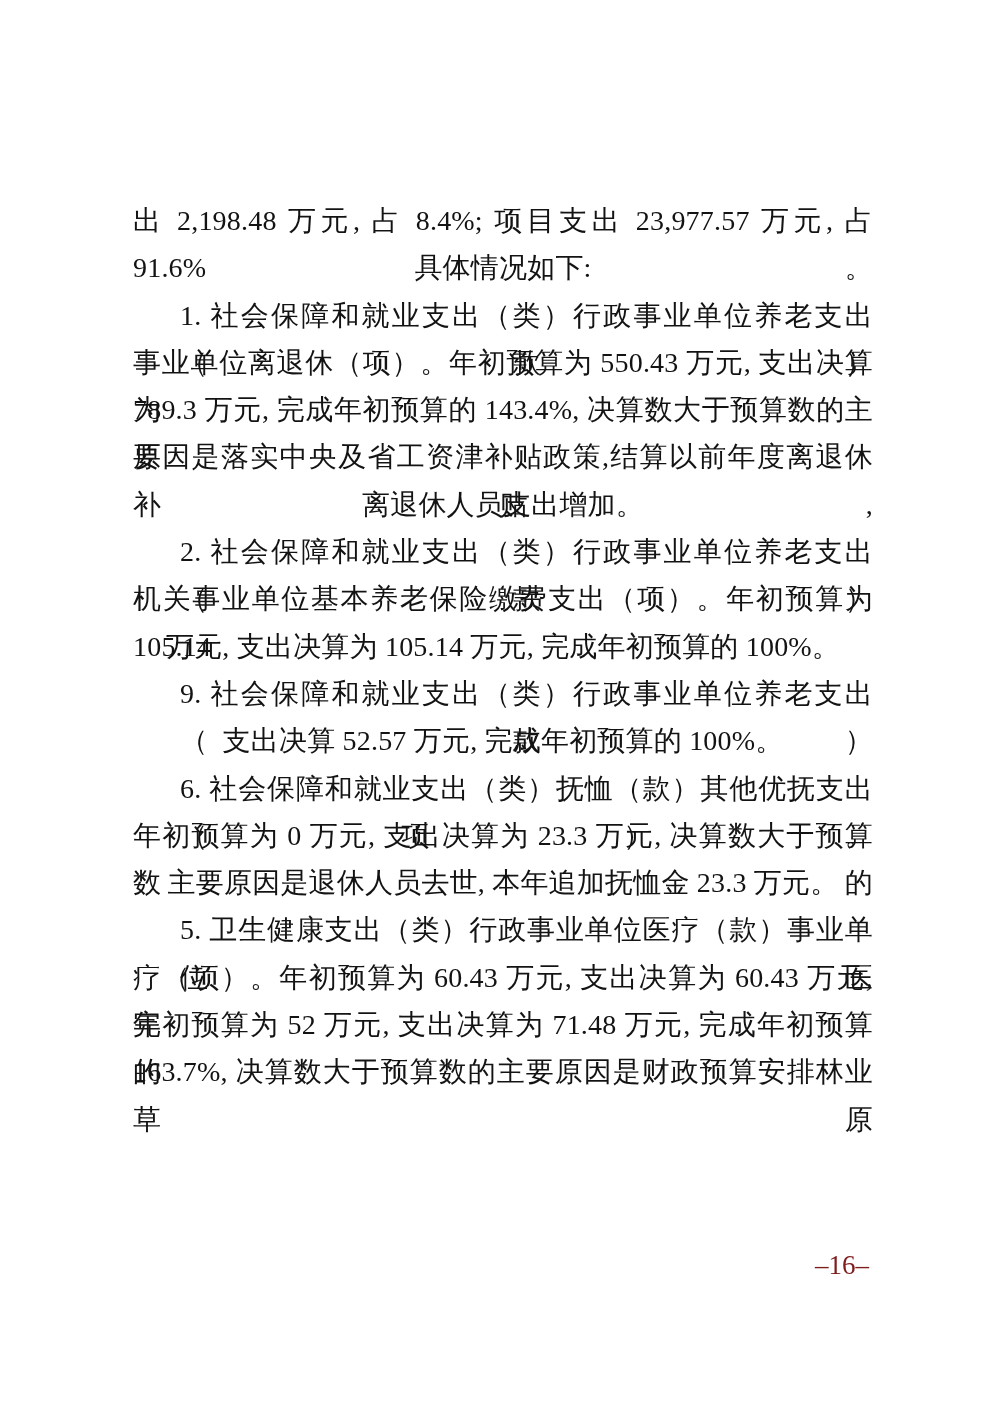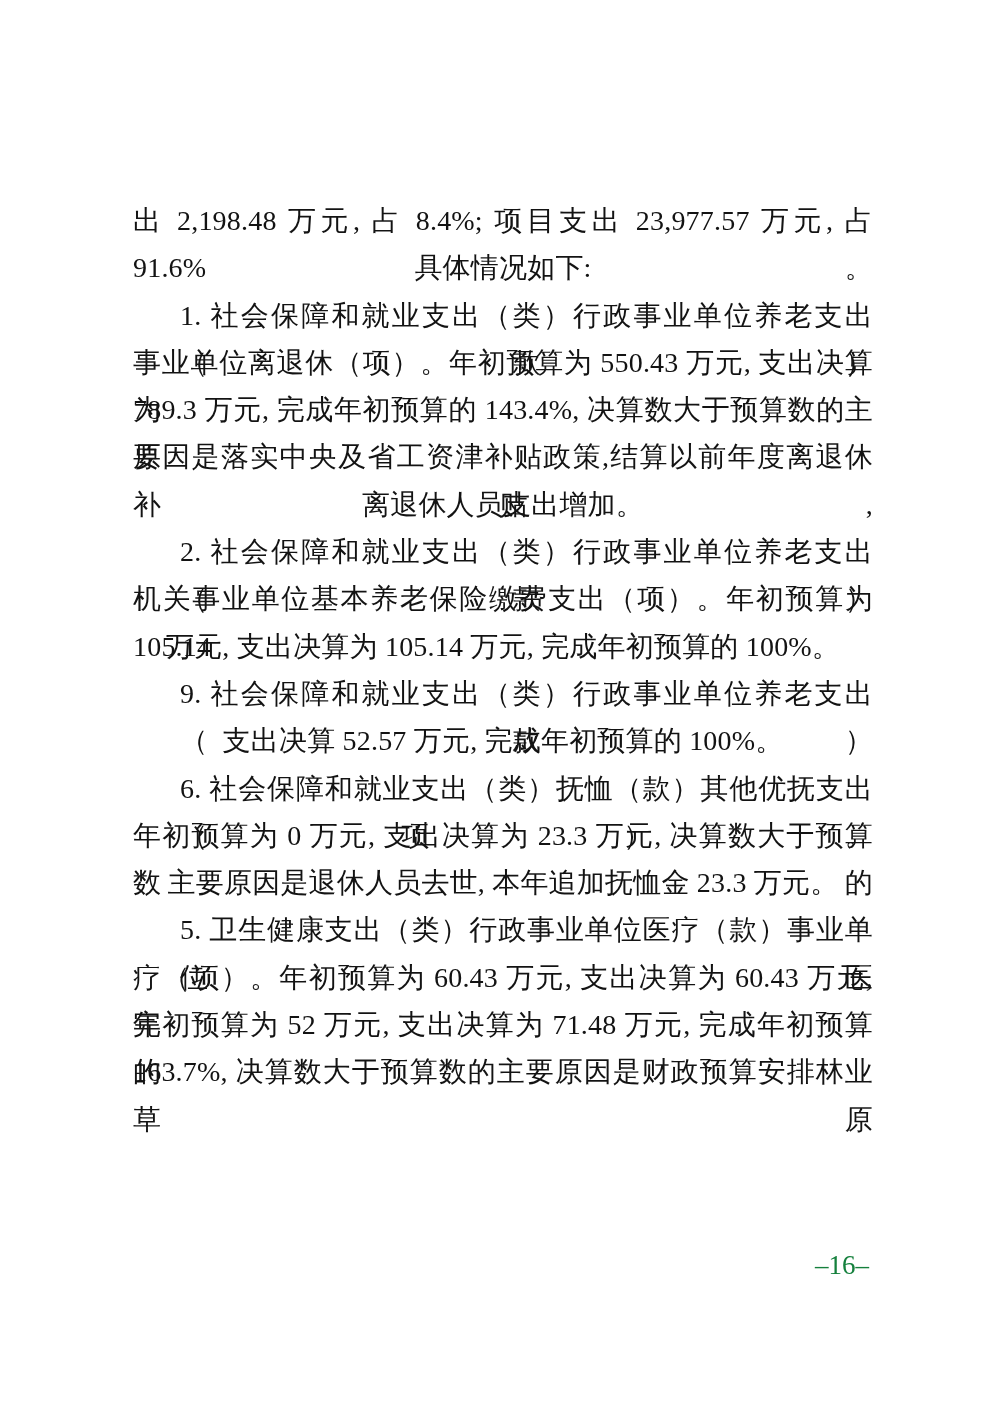--- a/index.html
+++ b/index.html
@@ -48,21 +48,21 @@
   
   .line.indent {
     padding-left: 47px;
   }
   .page-footer {
     position: absolute;
     top: 1247px;
     right: 131px;
     font-size: 27px;
     line-height: 36px;
-    color: #15803d;
+    color: #7f1d1d;
   }
 </style>
 </head>
 <body>
 
 <div class="page">
   <div class="page-body">
       <div class="para">
         <div class="line fill">出 2,198.48 万元, 占 8.4%; 项目支出 23,977.57 万元, 占 91.6%。</div>
         <div class="line">具体情况如下:</div>

